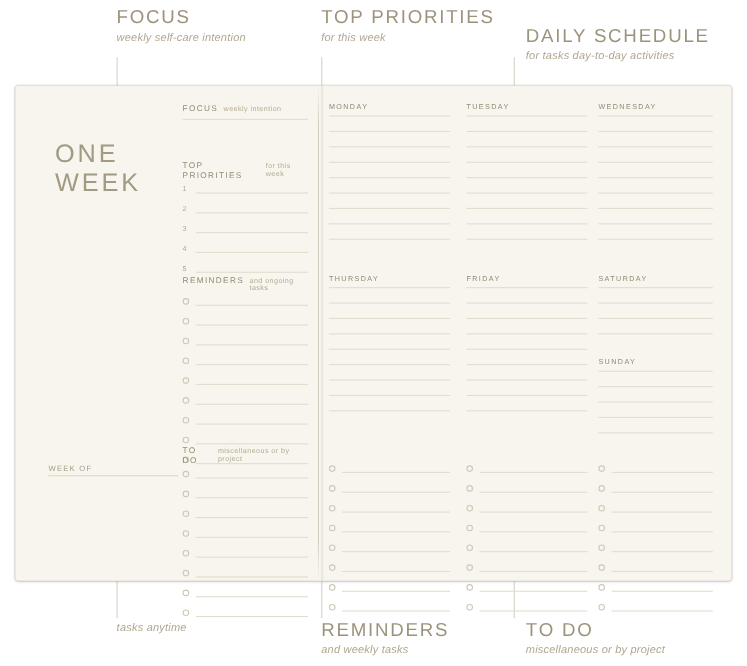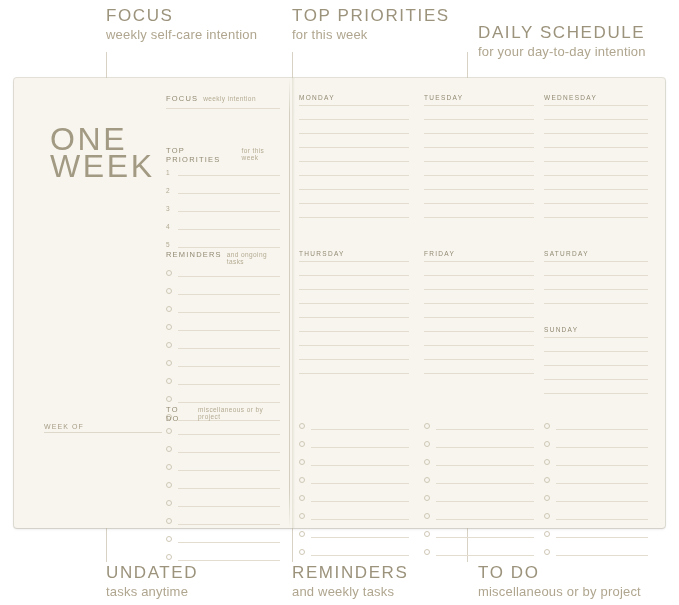--- a/index.html
+++ b/index.html
@@ -22,21 +22,22 @@
   }
   .callout .c-title {
     font-size: 17px;
     letter-spacing: 1.6px;
     color: #9c937c;
     font-weight: 400;
     line-height: 20px;
     white-space: nowrap;
   }
   .callout .c-sub {
-    font-size: 13px;
+    font-size: 10px;
+    font-style: italic;
     color: #b0a68f;
     letter-spacing: 0.2px;
     line-height: 14px;
     margin-top: 2px;
     white-space: nowrap;
   }
 
   
   .leader {
     position: absolute;
@@ -71,21 +72,21 @@
     width: 3px;
     height: 100%;
     background: linear-gradient(to right, rgba(225,221,208,0.8), rgba(247,245,238,0));
   }
 
   
   .cover-title {
     position: absolute;
     left: 36px;
     top: 48px;
-    font-size: 32px;
+    font-size: 23px;
     letter-spacing: 2.6px;
     line-height: 27px;
     color: #a39a83;
     font-weight: 300;
   }
   .week-of {
     position: absolute;
     left: 30px;
     top: 345px;
     width: 120px;
@@ -183,26 +184,25 @@
 <div class="leader h" style="left:106px; top:102px; width:58px;"></div>
 
 <div class="callout" style="left:292px; top:6px;">
   <div class="c-title">TOP PRIORITIES</div>
   <div class="c-sub">for this week</div>
 </div>
 <div class="leader v" style="left:292px; top:52px; height:50px;"></div>
 
 <div class="callout" style="left:478px; top:23px;">
   <div class="c-title">DAILY SCHEDULE</div>
-  <div class="c-sub">for your day-to-day intention</div>
+  <div class="c-sub">for tasks day-to-day activities</div>
 </div>
 <div class="leader v" style="left:467px; top:52px; height:50px;"></div>
 
 <div class="callout" style="left:106px; top:563px;">
-  <div class="c-title">UNDATED</div>
   <div class="c-sub">tasks anytime</div>
 </div>
 <div class="leader v" style="left:106px; top:516px; height:46px;"></div>
 
 <div class="callout" style="left:292px; top:563px;">
   <div class="c-title">REMINDERS</div>
   <div class="c-sub">and weekly tasks</div>
 </div>
 <div class="leader v" style="left:292px; top:516px; height:46px;"></div>
 

